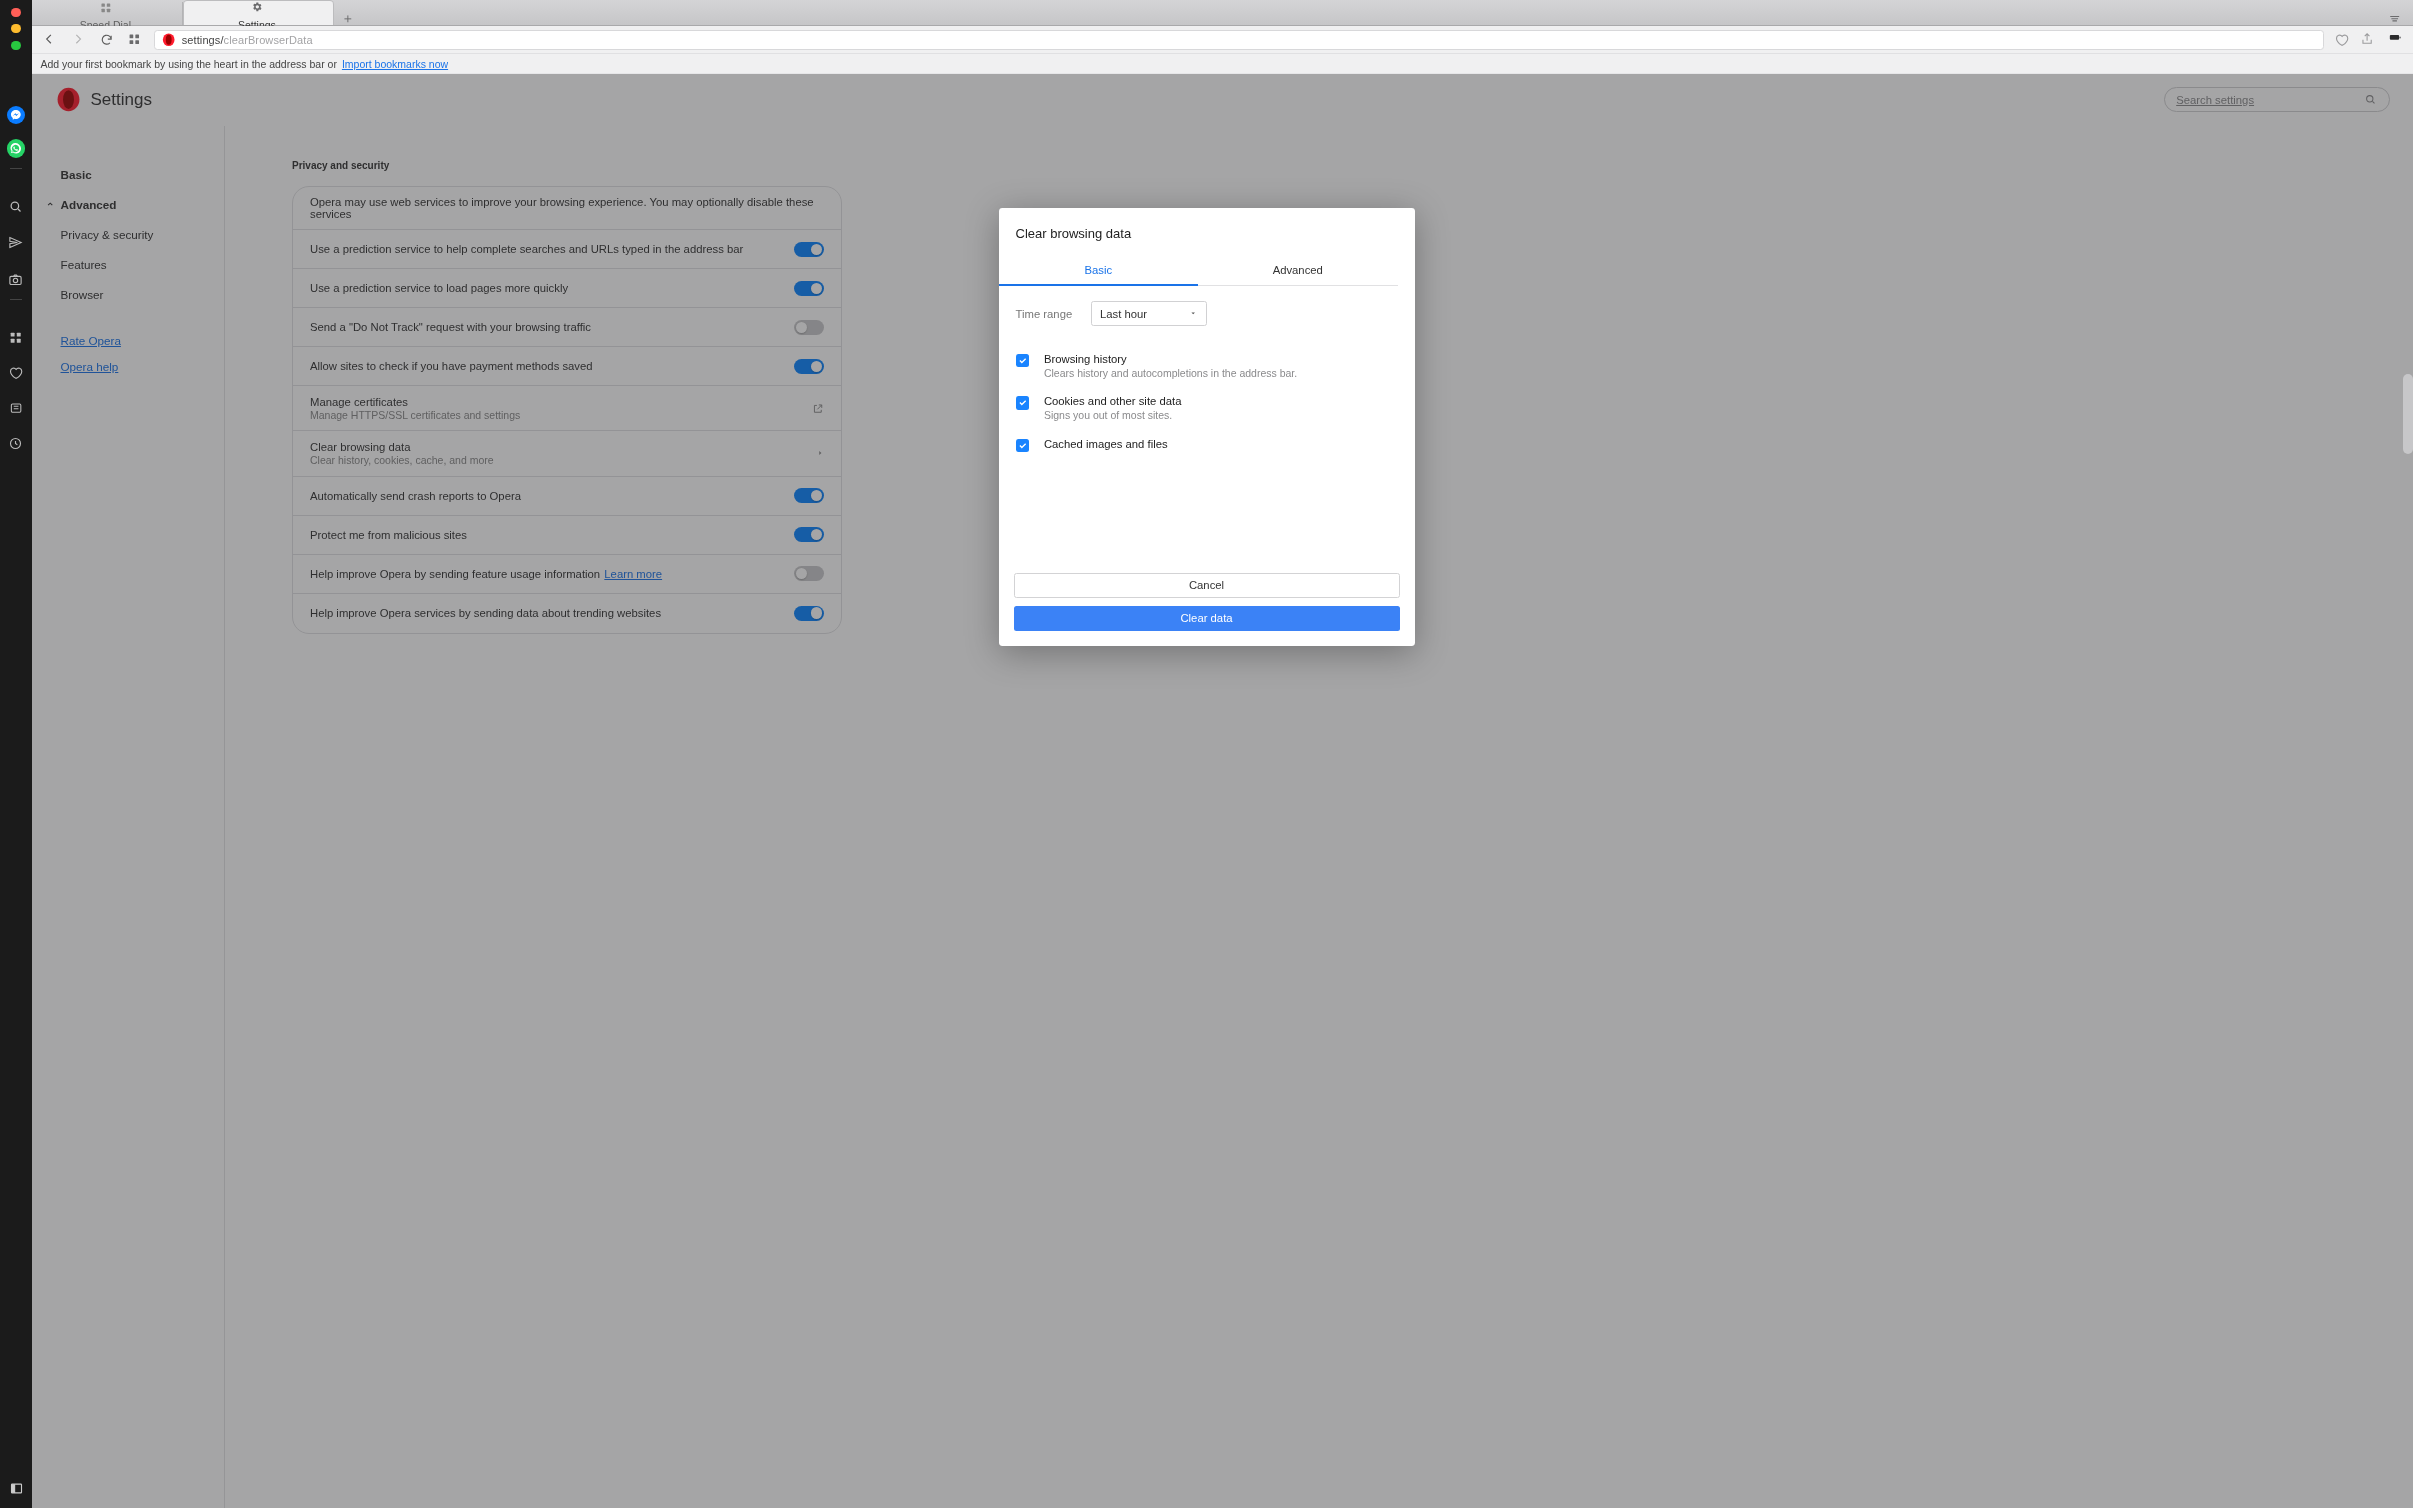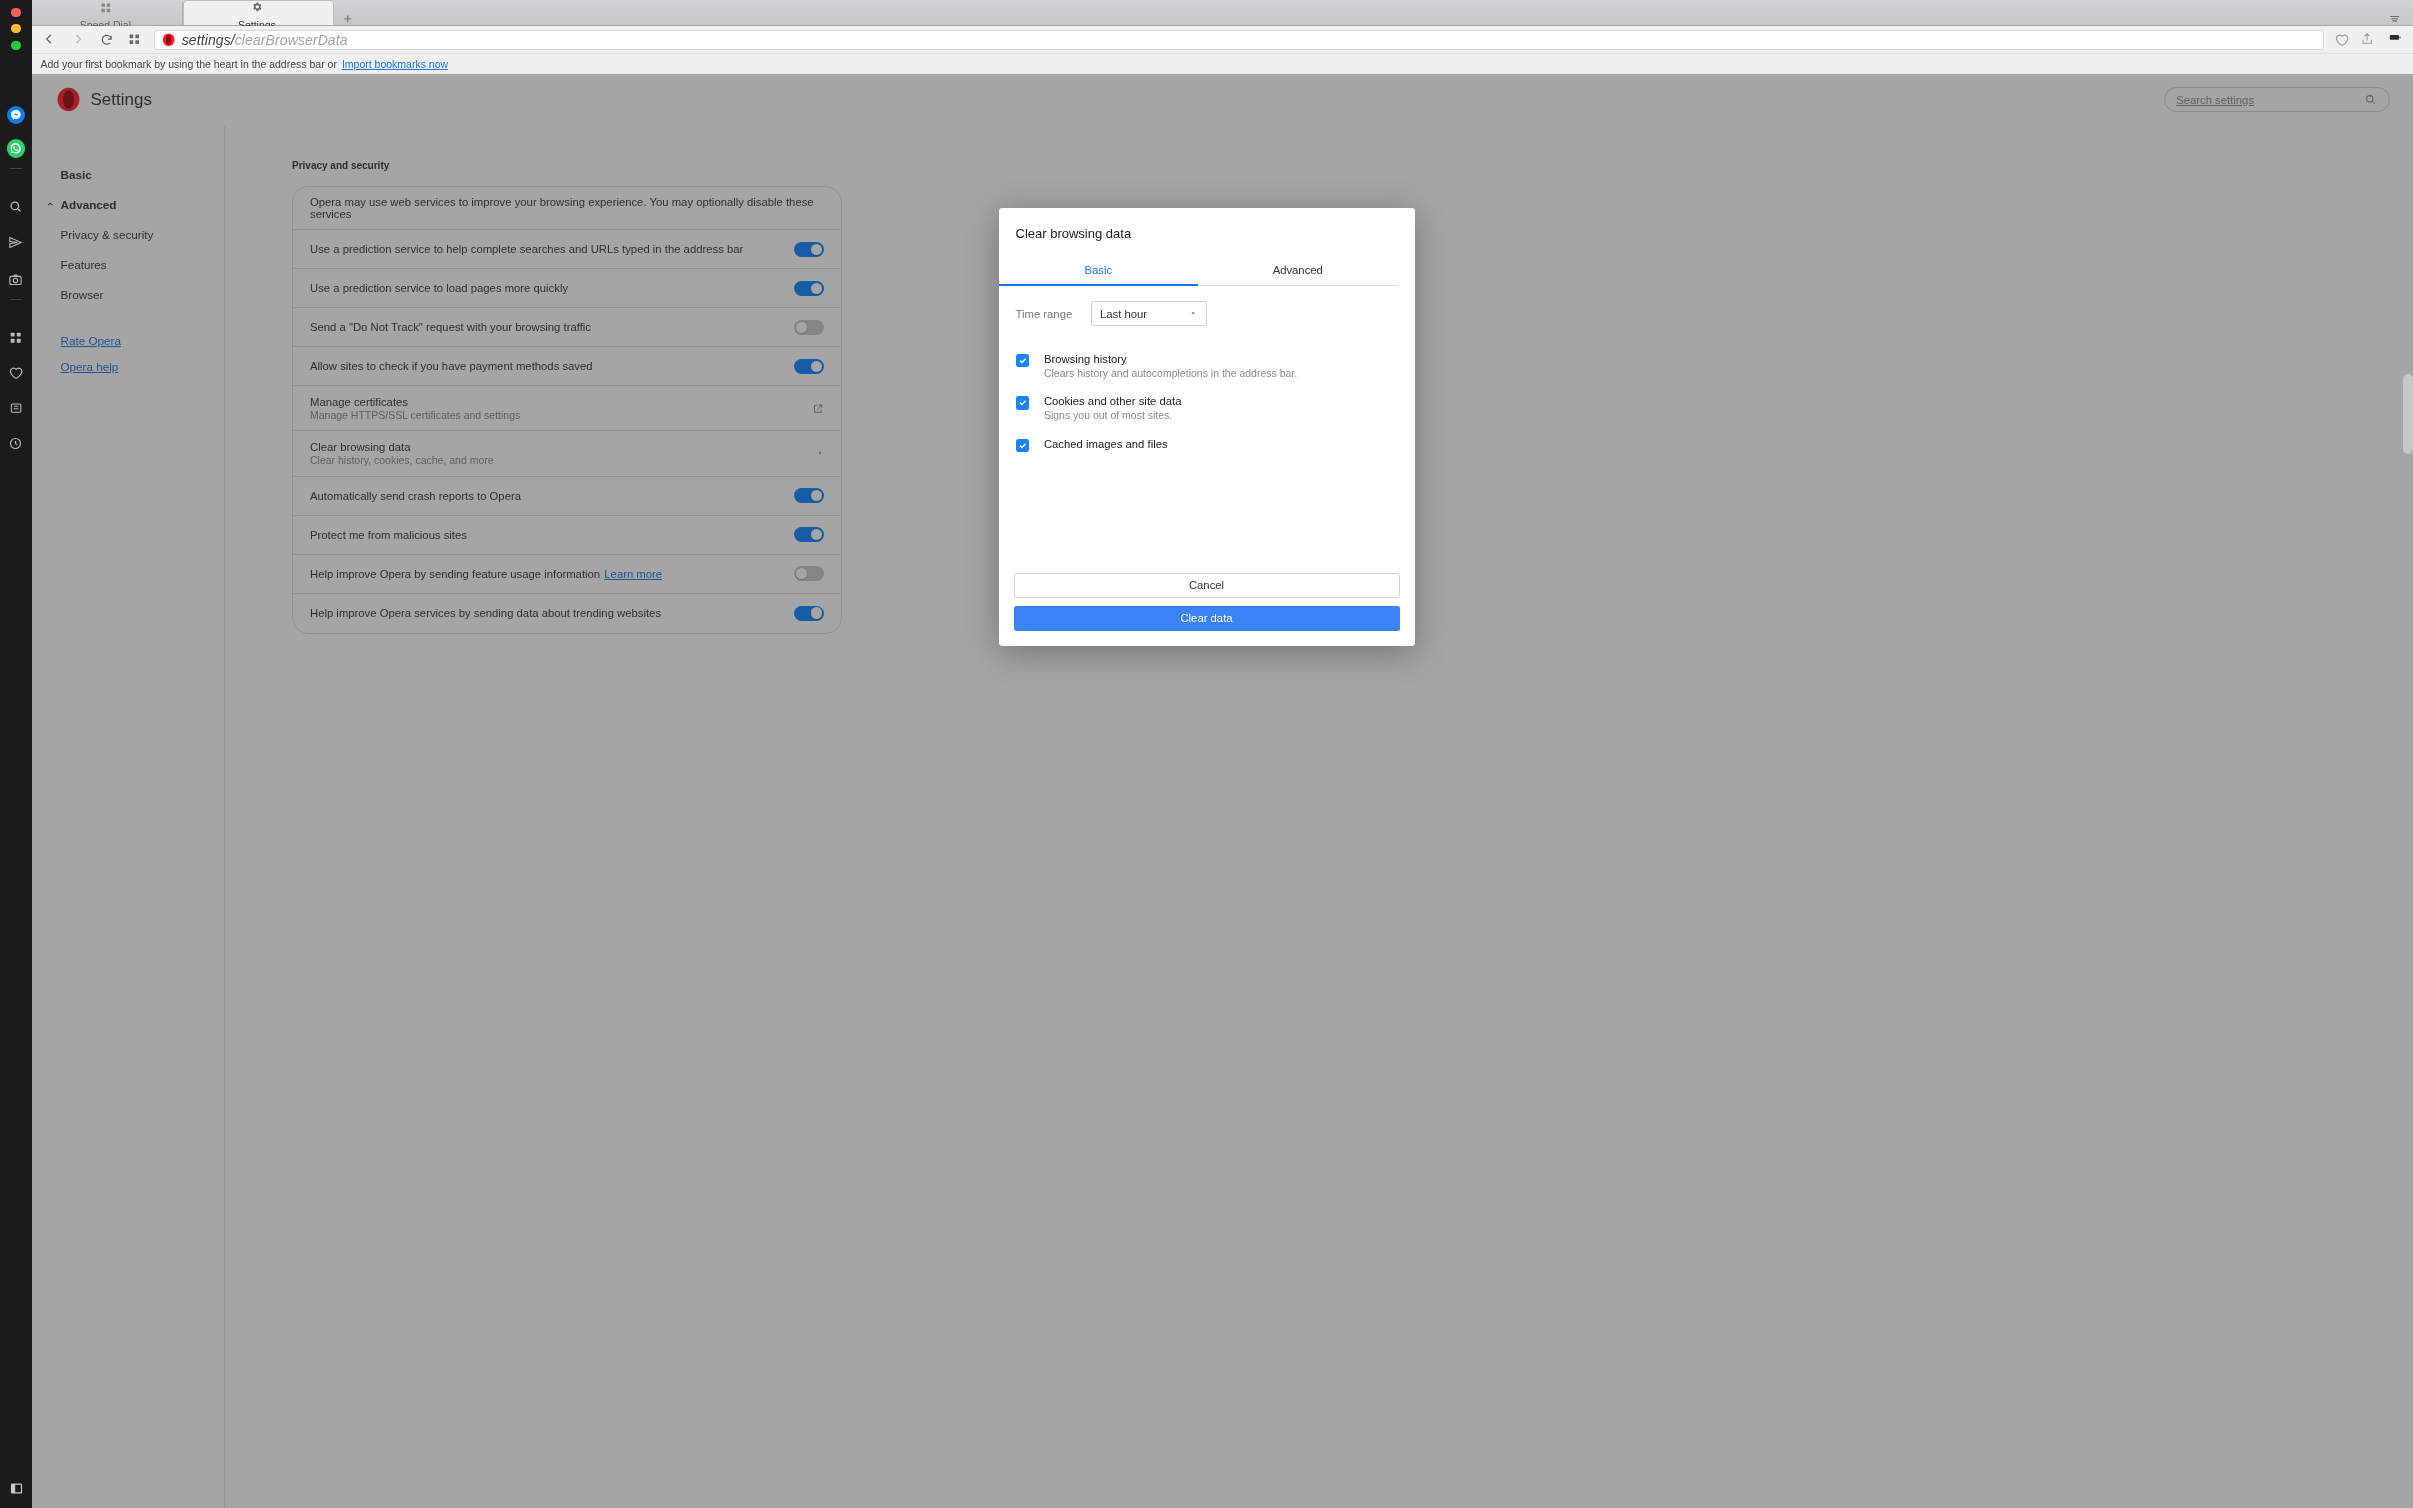--- a/index.html
+++ b/index.html
@@ -20,21 +20,21 @@
 .tab .ticon svg{width:11.7px;height:11.7px;}
 .newtab{width:28.5px; display:flex; align-items:center; justify-content:center; color:#6a6a6a;}
 .tabstrip .menuright{margin-left:auto; padding:0 11.7px; color:#6a6a6a;}
 
 
 .toolbar{position:absolute; left:32px; right:0; top:26px; height:28px; background:#f0f0f1; border-bottom:0.8px solid #e0e0e2; display:flex; align-items:center; padding:0 8.4px; gap:10px;}
 .tbtn{width:18.4px;height:18.4px;display:flex;align-items:center;justify-content:center;color:#656565;}
 .tbtn.disabled{opacity:.4;}
 .addrwrap{flex:1; height:20px; background:#fff; border:0.8px solid #d8d8da; border-radius:3.4px; display:flex; align-items:center; padding:0 6.7px; gap:6.7px; color:#444;}
 .addrwrap .opera-o{width:13.4px;height:13.4px;}
-.addrwrap .addrtext{font-size:14px; letter-spacing:0.1px;font-style:italic;}
+.addrwrap .addrtext{font-size:11px; letter-spacing:0.1px;}
 .addrwrap .addrtext .dim{color:#a3a3a5;}
 .toolbar .right{display:flex; gap:11.7px; color:#8c8c8e; align-items:center;}
 
 
 .bmbar{position:absolute; left:32px; right:0; top:54px; height:20px; background:#f0f0f1; border-bottom:0.8px solid #e6e6e8; display:flex; align-items:center; padding:0 8.4px; font-size:10.5px; color:#454545;}
 .bmbar a{color:#1a73e8; text-decoration:underline; margin-left:5px;}
 
 
 .content{position:absolute; left:32px; right:0; top:74px; bottom:0; background:#fff;}
 

